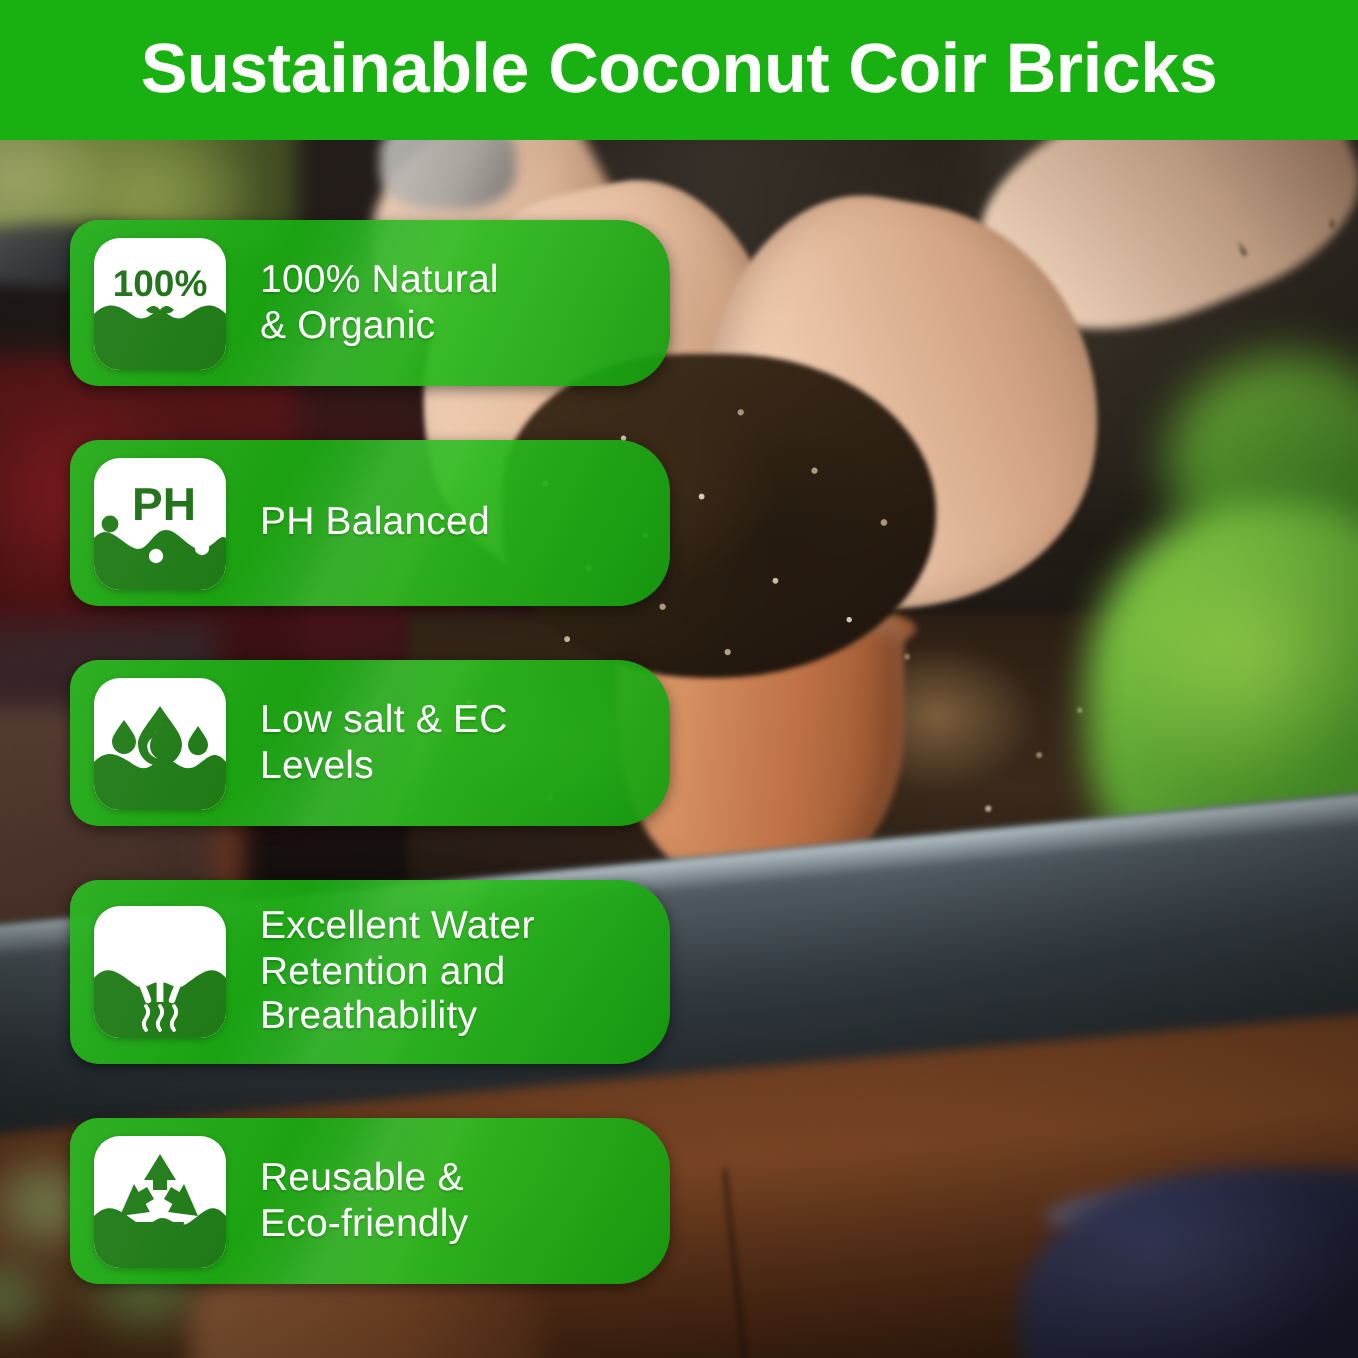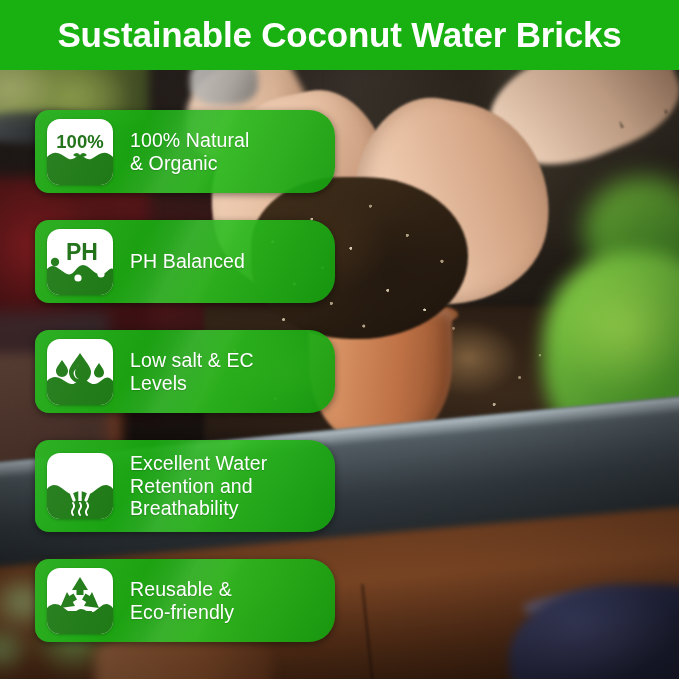--- a/index.html
+++ b/index.html
@@ -427,21 +427,21 @@
     <div class="floor"></div>
     <div class="floor-seam"></div>
     <div class="fg-sprout"></div>
     <div class="fg-pot"></div>
     <div class="fg-bowl-rim"></div>
     <div class="fg-bowl"></div>
     <div class="photo-soft"></div>
   </div>
 
   <div id="header">
-    <div id="header-title">Sustainable Coconut Water Bricks</div>
+    <div id="header-title">Sustainable Coconut Coir Bricks</div>
   </div>
 
   <div id="badges">
 
     <div class="badge b1">
       <div class="badge-icon">
         <svg viewBox="0 0 66 66" aria-hidden="true">
           <path d="M0 38 C8 30 14 35 20 39 C26 43 30 36 33 36 C36 36 40 43 46 39 C52 35 58 30 66 38 L66 66 L0 66 Z" fill="#1f7a16"></path>
           <path d="M26 36 q4 -4 7 0 q3 -4 7 0 q-3 3 -7 1 q-4 2 -7 -1 Z" fill="#1f7a16"></path>
           <text x="33" y="29" text-anchor="middle" fill="#1c6f14" font-family="Liberation Sans, sans-serif" font-size="18.5" font-weight="bold">100%</text>

